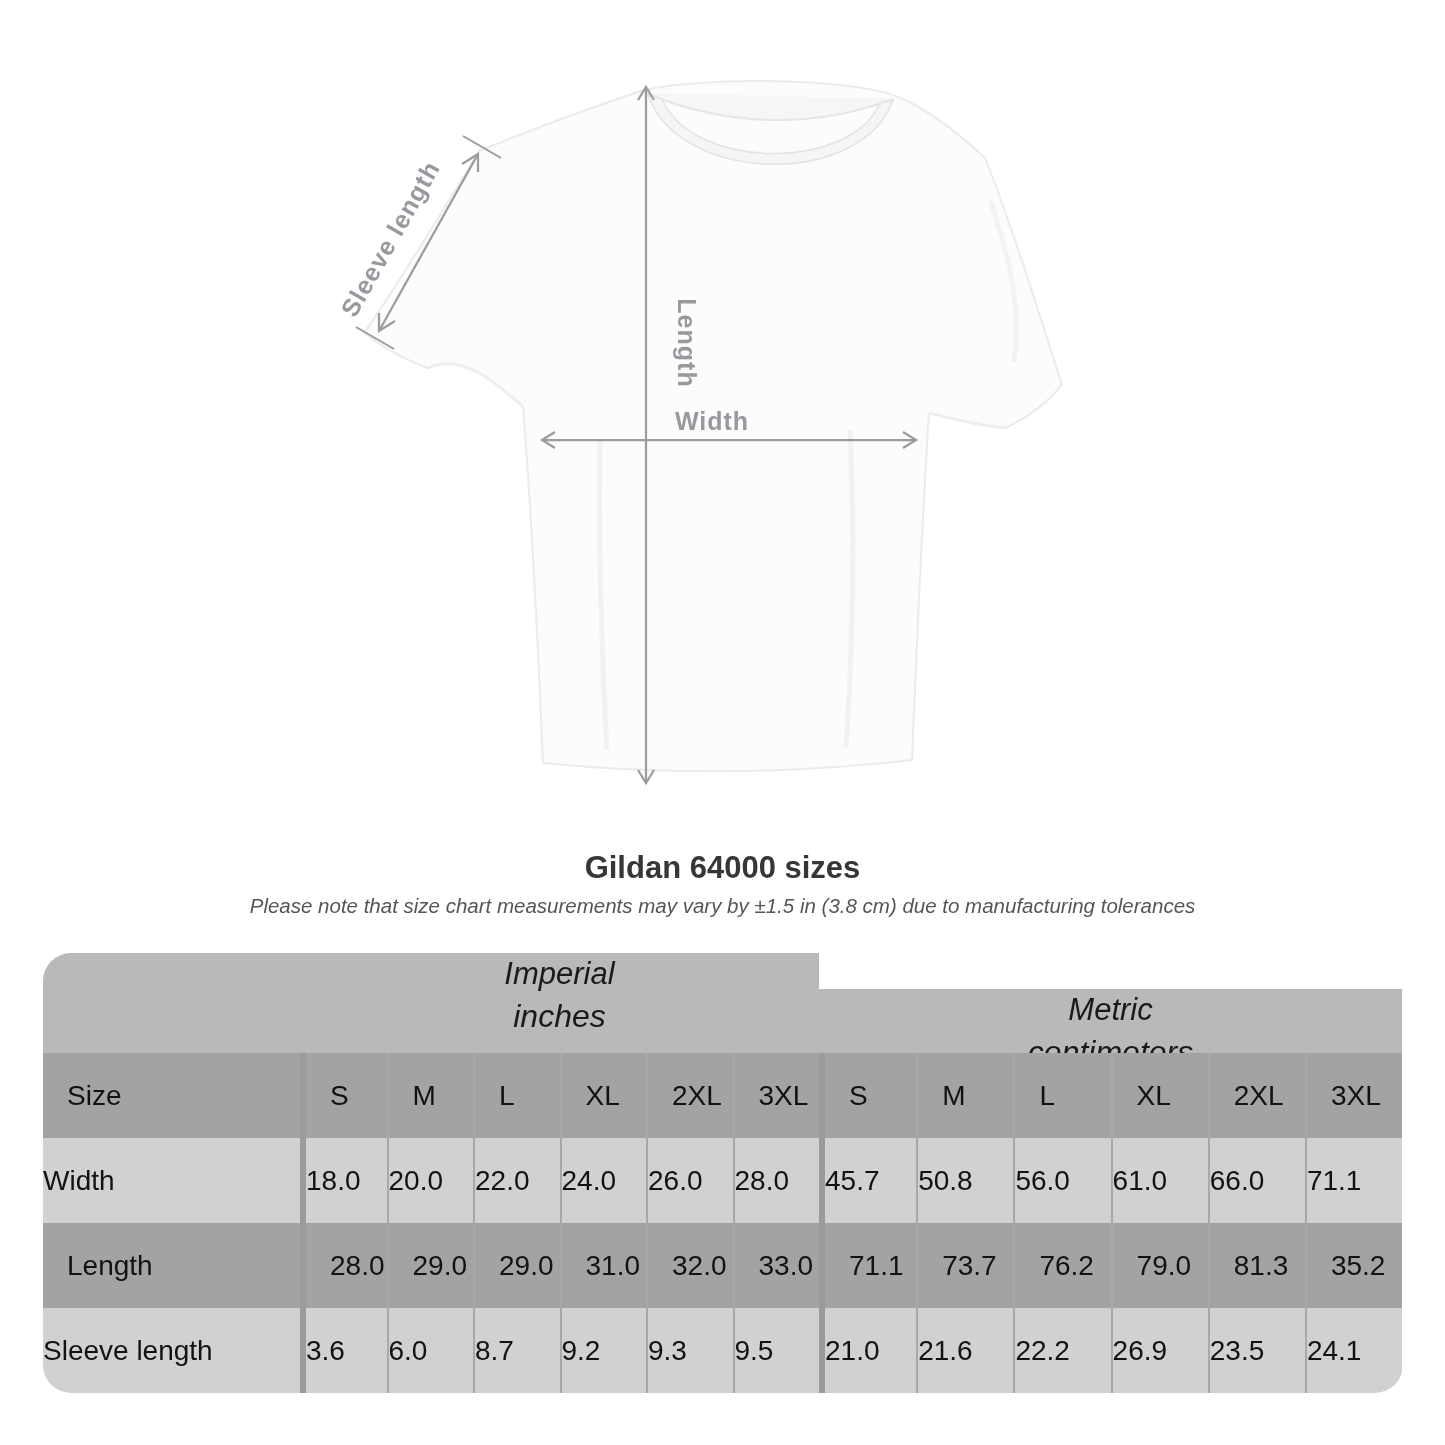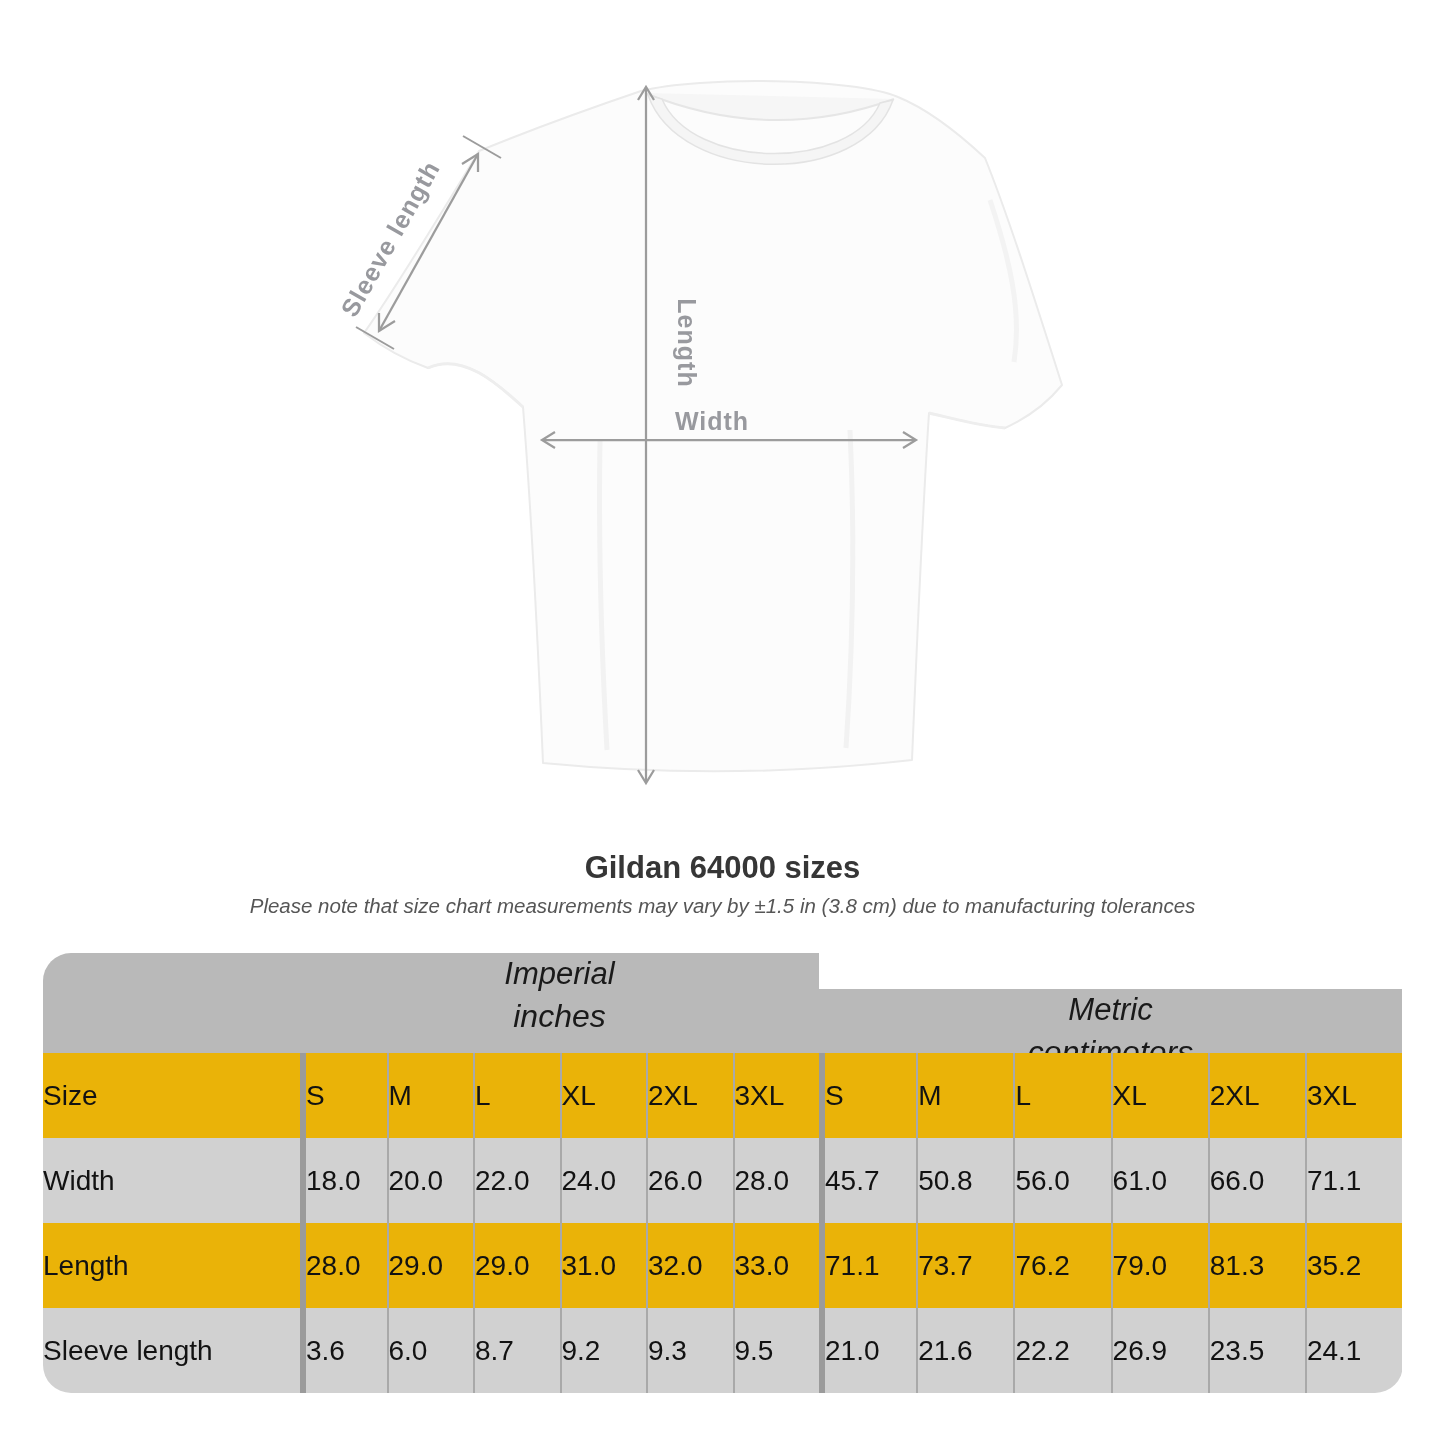--- a/index.html
+++ b/index.html
@@ -32,21 +32,21 @@
     position:absolute;top:953px;left:43px;
     width:1360px;height:440px;
     border-radius:28px;overflow:hidden;
     display:grid;
     grid-template-columns:257px repeat(6,86.5px) repeat(6,97.2px);
     grid-template-rows:100px repeat(4,85px);
     color:#121212;font-size:28px;
   }
   .cell{display:flex;align-items:center;justify-content:flex-start;}
   .bg-banner{background:#b9b9b9;}
-  .bg-light{background:#eab308;}
+  .bg-light{background:#a3a3a3;padding-left:24px;}
   .bg-gray{background:#d1d1d1;}
   .banner-group{flex-direction:column;line-height:1.35;color:#1a1a1a;}
   .banner-name{font-style:italic;font-size:31px;font-weight:500;}
   .banner-unit{font-style:italic;font-size:32px;}
   .span6a{grid-column:2 / span 6;}
   .span6b{grid-column:8 / span 6;margin-top:36px;}
   .sep{border-left:2px solid #a9a9a9;}
   .thick{border-left:6px solid #9b9b9b;}
 </style>
 </head>

